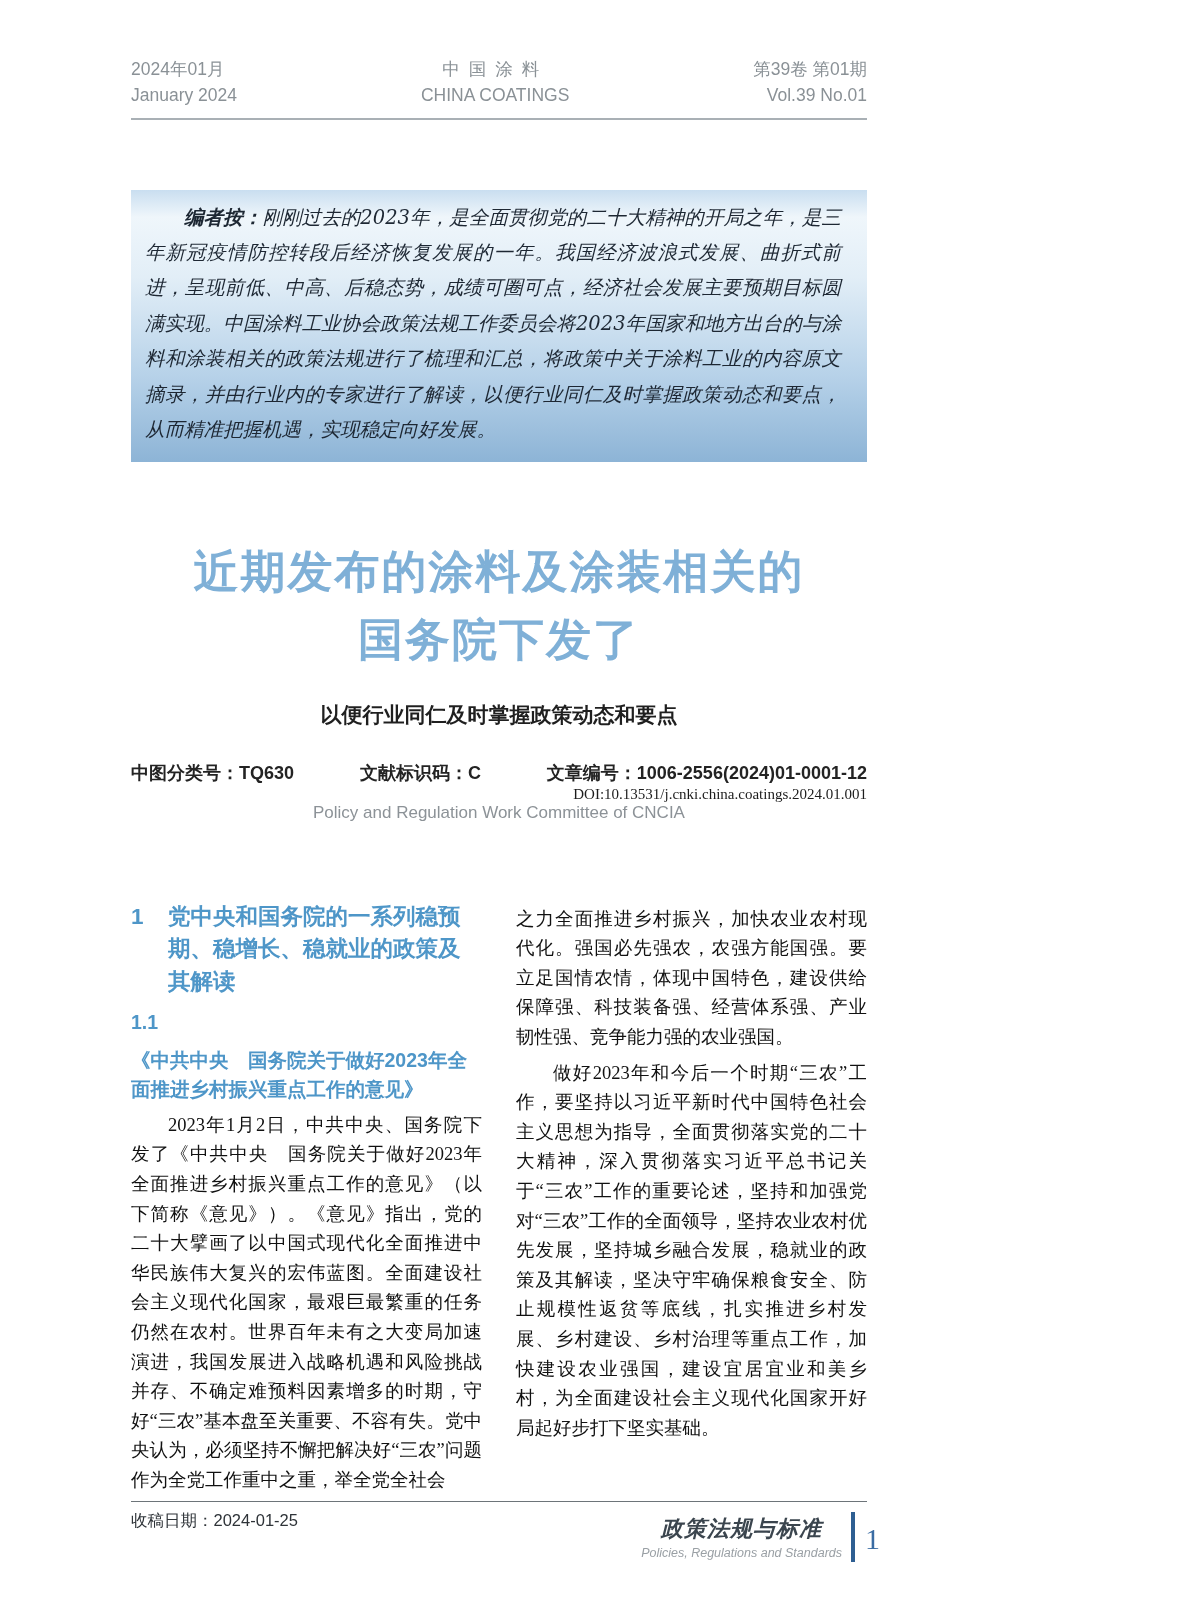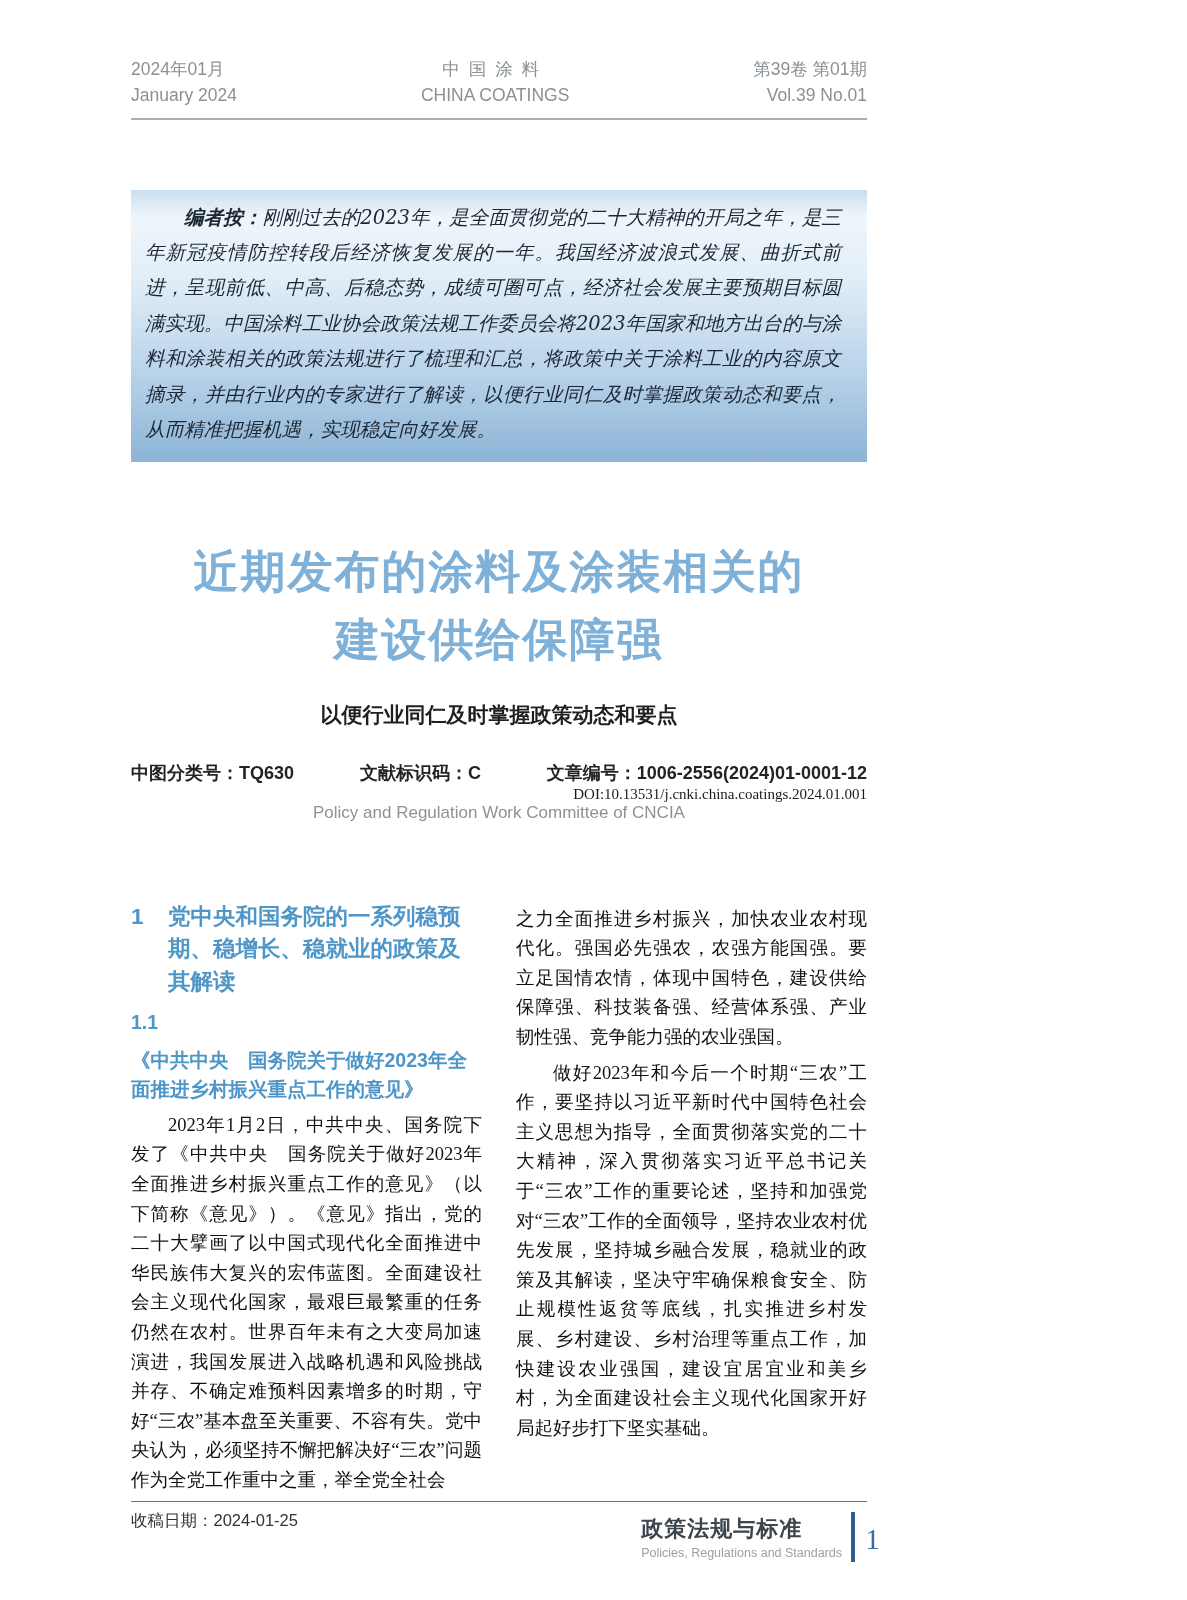--- a/index.html
+++ b/index.html
@@ -72,21 +72,21 @@
   }
   .body-p.indent { text-indent:2em; }
   .col > .body-p:first-child { margin-top:4px; }
   
   .received {
     margin-top:5px; border-top:1.5px solid #6d7479; padding-top:8px;
     font-family:"Liberation Sans", sans-serif; font-size:16.5px; color:#2e3338;
   }
   
   .pfooter { position:absolute; right:118px; bottom:38px; display:flex; align-items:center; }
-  .pfooter .ftext { text-align:left; margin-right:9px; }
+  .pfooter .ftext { text-align:center; margin-right:9px;font-style:italic; }
   .f-zh { font-family:"Liberation Sans", sans-serif; font-weight:bold; font-size:22px; color:#3b454e; letter-spacing:1px; }
   .f-en { font-family:"Liberation Sans", sans-serif; font-size:12.5px; color:#9aa0a5; margin-top:2px; }
   .f-bar { width:4px; height:50px; background:#2e5f92; margin-right:10px; }
   .f-num { font-family:"Liberation Serif", serif; font-size:30px; color:#3a6ca3; padding-top:4px; }
 </style>
 </head>
 <body>
 
 <div class="page">
 
@@ -102,21 +102,21 @@
     <div class="cell c-right">
       <div>第39卷 第01期</div>
       <div>Vol.39 No.01</div>
     </div>
   </div>
 
   <div class="editor-box">
     <p><b class="ed-label">编者按：</b><span>刚刚过去的2023年，是全面贯彻党的二十大精神的开局之年，是三年新冠疫情防控转段后经济恢复发展的一年。我国经济波浪式发展、曲折式前进，呈现前低、中高、后稳态势，成绩可圈可点，经济社会发展主要预期目标圆满实现。中国涂料工业协会政策法规工作委员会将2023年国家和地方出台的与涂料和涂装相关的政策法规进行了梳理和汇总，将政策中关于涂料工业的内容原文摘录，并由行业内的专家进行了解读，以便行业同仁及时掌握政策动态和要点，从而精准把握机遇，实现稳定向好发展。</span></p>
   </div>
 
-  <h1 class="title-zh"><span>近期发布的涂料及涂装相关的</span><br><span>建设供给保障强</span></h1>
+  <h1 class="title-zh"><span>近期发布的涂料及涂装相关的</span><br><span>国务院下发了</span></h1>
 
   <div class="author-zh">以便行业同仁及时掌握政策动态和要点</div>
 
   <div class="meta-row">
     <span><span>中图分类号：</span><span>TQ630</span></span>
     <span><span>文献标识码：</span><span>C</span></span>
     <span><span>文章编号：</span><span>1006-2556(2024)01-0001-12</span></span>
   </div>
 
   <div class="doi">DOI:10.13531/j.cnki.china.coatings.2024.01.001</div>

